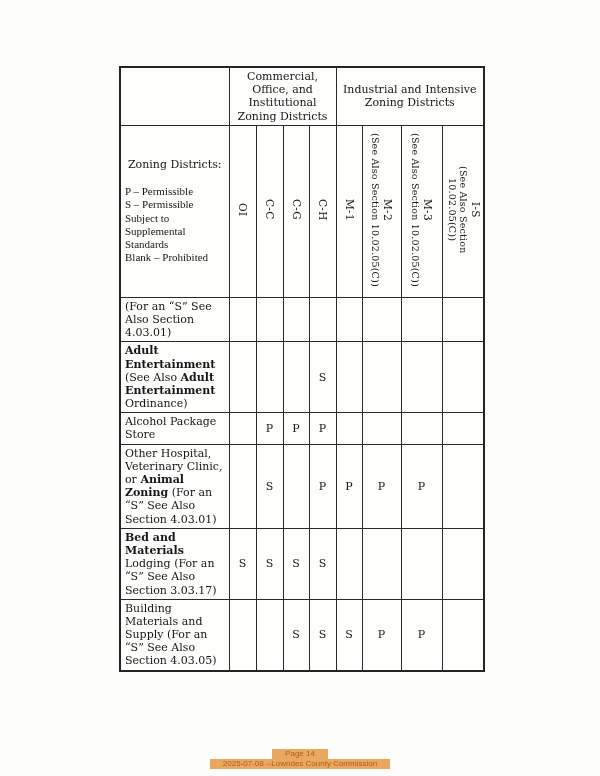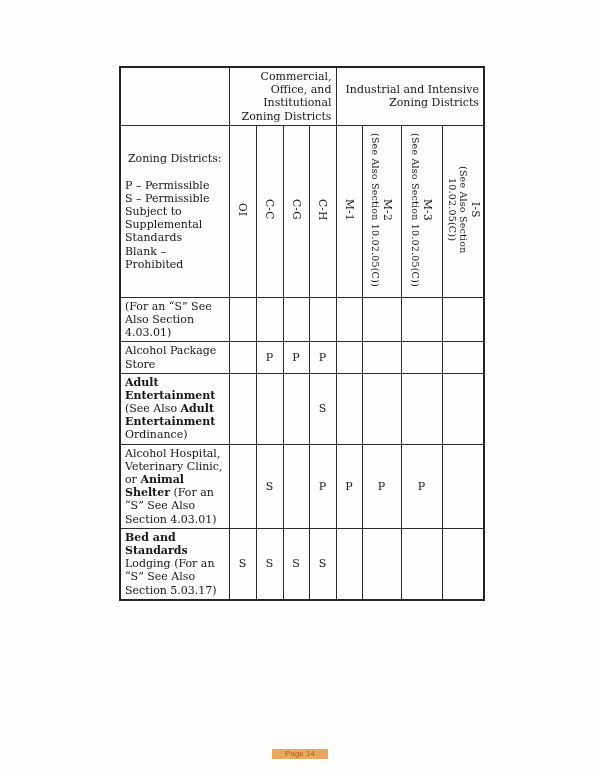--- a/index.html
+++ b/index.html
@@ -23,32 +23,32 @@
   table.zoning td{
     border:1.5px solid #2a2a2a;
     font-size:11px;
     line-height:1.2;
     padding:2px 4px;
     vertical-align:middle;
     color:#161616;
   }
   td.corner{}
   td.group-h{
-    text-align:right;
+    text-align:center;
     font-size:10.5px;
     line-height:1.25;
     padding:3px 2px;
   }
   td.legend-cell{
     vertical-align:top;
     padding:6px 5px 2px 5px;
     font-size:11px;
   }
   .legend-title{text-align:center;margin-bottom:14px;}
-  .legend-line{text-align:left;}
+  .legend-line{text-align:left;font-family:Liberation Serif, serif;}
   td.colhead{
     text-align:center;
     vertical-align:middle;
     padding:2px 1px;
   }
   .vert{
     writing-mode:vertical-rl;
     display:inline-block;
     height:162px;
     text-align:center;
@@ -128,64 +128,76 @@
           <td class="label-cell"><span class="">(For an “S” See Also Section 4.03.01)</span></td>
           <td class="mark-cell"></td>
           <td class="mark-cell"></td>
           <td class="mark-cell"></td>
           <td class="mark-cell"></td>
           <td class="mark-cell"></td>
           <td class="mark-cell"></td>
           <td class="mark-cell"></td>
           <td class="mark-cell"></td>
         </tr>
+        <tr style="height:67px">
+          <td class="label-cell"><span class="b">Adult Entertainment</span><span class=""> (See Also </span><span class="b">Adult Entertainment</span><span class=""> Ordinance)</span></td>
+          <td class="mark-cell"></td>
+          <td class="mark-cell"></td>
+          <td class="mark-cell"></td>
+          <td class="mark-cell">S</td>
+          <td class="mark-cell"></td>
+          <td class="mark-cell"></td>
+          <td class="mark-cell"></td>
+          <td class="mark-cell"></td>
+        </tr>
         <tr style="height:26px">
           <td class="label-cell"><span class="">Alcohol Package Store</span></td>
           <td class="mark-cell"></td>
           <td class="mark-cell">P</td>
           <td class="mark-cell">P</td>
           <td class="mark-cell">P</td>
           <td class="mark-cell"></td>
           <td class="mark-cell"></td>
           <td class="mark-cell"></td>
           <td class="mark-cell"></td>
         </tr>
         <tr style="height:67px">
-          <td class="label-cell"><span class="b">Adult Entertainment</span><span class=""> (See Also </span><span class="b">Adult Entertainment</span><span class=""> Ordinance)</span></td>
-          <td class="mark-cell"></td>
-          <td class="mark-cell"></td>
-          <td class="mark-cell"></td>
-          <td class="mark-cell">S</td>
-          <td class="mark-cell"></td>
-          <td class="mark-cell"></td>
-          <td class="mark-cell"></td>
-          <td class="mark-cell"></td>
-        </tr>
-        <tr style="height:67px">
-          <td class="label-cell"><span class="">Alcohol Hospital, Veterinary Clinic, or </span><span class="b">Animal Shelter</span><span class=""> (For an “S” See Also Section 4.03.01)</span></td>
+          <td class="label-cell"><span class="">Other Hospital, Veterinary Clinic, or </span><span class="b">Animal Zoning</span><span class=""> (For an “S” See Also Section 4.03.01)</span></td>
           <td class="mark-cell"></td>
           <td class="mark-cell">S</td>
           <td class="mark-cell"></td>
           <td class="mark-cell">P</td>
           <td class="mark-cell">P</td>
           <td class="mark-cell">P</td>
           <td class="mark-cell">P</td>
           <td class="mark-cell"></td>
         </tr>
         <tr style="height:51px">
-          <td class="label-cell"><span class="b">Bed and Standards</span><span class=""> Lodging (For an “S” See Also Section 5.03.17)</span></td>
-          <td class="mark-cell">S</td>
-          <td class="mark-cell">S</td>
-          <td class="mark-cell">S</td>
-          <td class="mark-cell">S</td>
-          <td class="mark-cell"></td>
-          <td class="mark-cell"></td>
-          <td class="mark-cell"></td>
+          <td class="label-cell"><span class="b">Bed and Materials</span><span class=""> Lodging (For an “S” See Also Section 3.03.17)</span></td>
+          <td class="mark-cell">S</td>
+          <td class="mark-cell">S</td>
+          <td class="mark-cell">S</td>
+          <td class="mark-cell">S</td>
+          <td class="mark-cell"></td>
+          <td class="mark-cell"></td>
+          <td class="mark-cell"></td>
+          <td class="mark-cell"></td>
+        </tr>
+        <tr style="height:50px">
+          <td class="label-cell"><span class="">Building Materials and Supply (For an “S” See Also Section 4.03.05)</span></td>
+          <td class="mark-cell"></td>
+          <td class="mark-cell"></td>
+          <td class="mark-cell">S</td>
+          <td class="mark-cell">S</td>
+          <td class="mark-cell">S</td>
+          <td class="mark-cell">P</td>
+          <td class="mark-cell">P</td>
           <td class="mark-cell"></td>
         </tr>
       </tbody>
     </table>
 
   <div class="footer">
     <div><span class="hl">Page 14</span></div>
+    <div><span class="hl">2025-07-08 --Lowndes County Commission</span></div>
   </div>
 
 </div>
 
 </body></html>

